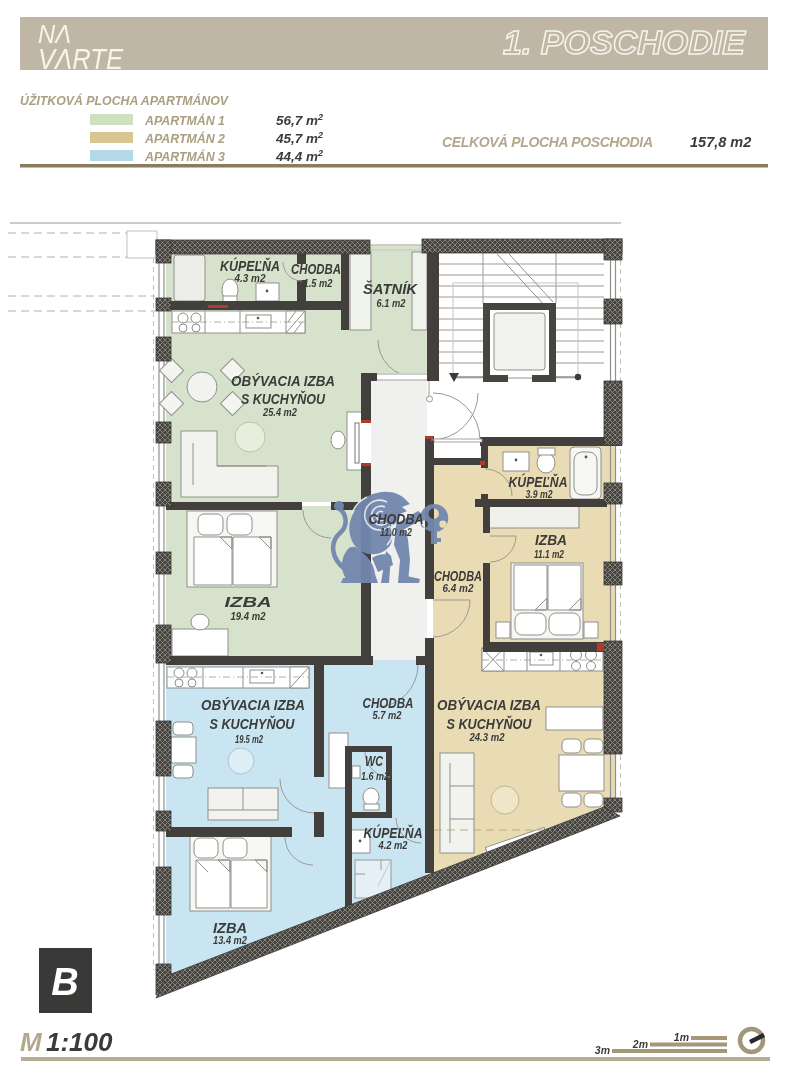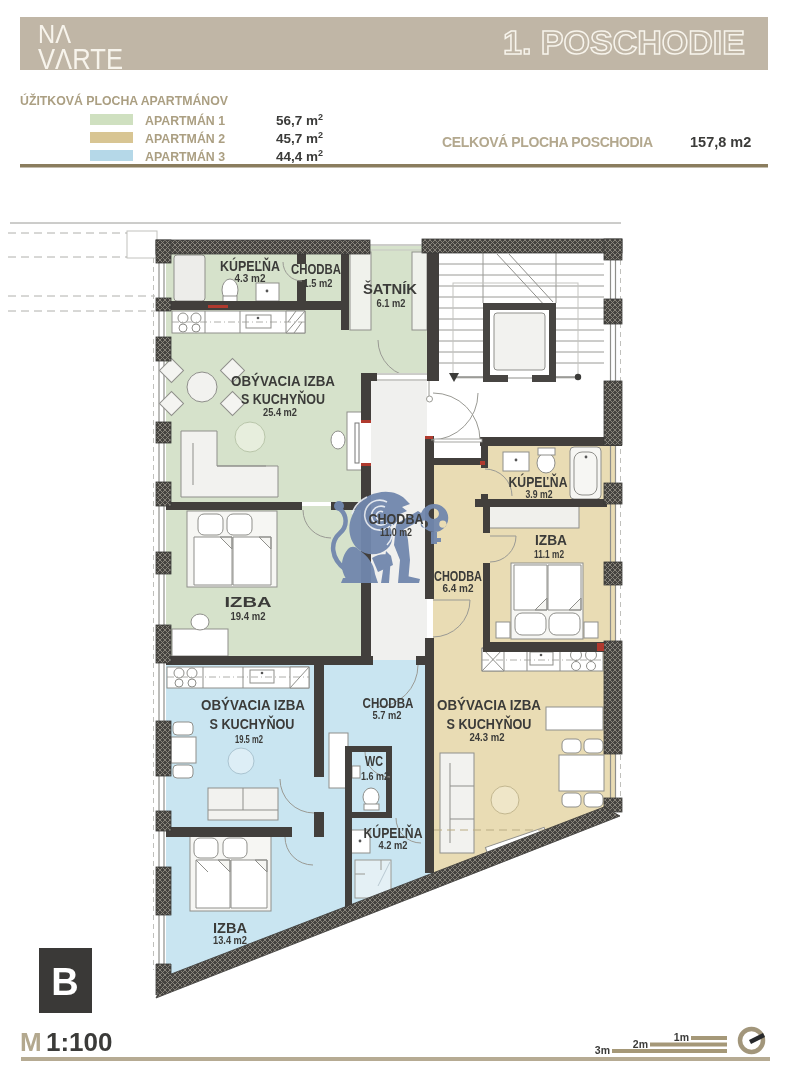--- a/index.html
+++ b/index.html
@@ -1,16 +1,16 @@
 <!DOCTYPE html>
 <html><head>
 <meta charset="utf-8">
 <style>
 html,body{margin:0;padding:0;background:#fff;}
-#page{position:relative;width:790px;height:1080px;overflow:hidden;font-family:"Liberation Sans",sans-serif;}
+#page{position:relative;width:790px;height:1080px;overflow:hidden;font-family:"Liberation Sans",sans-serif;font-style:italic;}
 svg{position:absolute;left:0;top:0;}
 text{font-family:"Liberation Sans",sans-serif;}
 .rn{font-weight:bold;font-size:14px;fill:#3b3b39;text-anchor:middle;}
 .ra{font-weight:bold;font-size:11px;fill:#3b3b39;text-anchor:middle;}
 .bg{fill:#b3a88e;}
 .dk{fill:#3b3b39;}
 </style>
 </head>
 <body>
 <div id="page">

